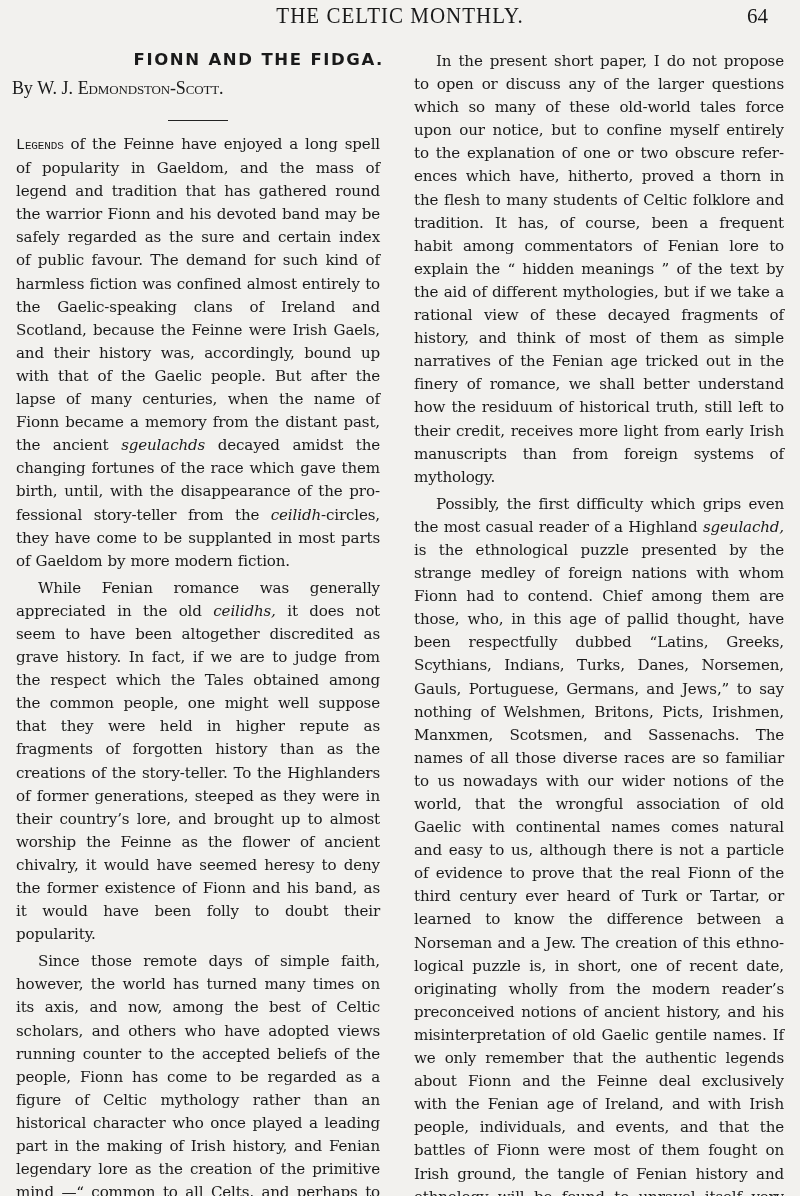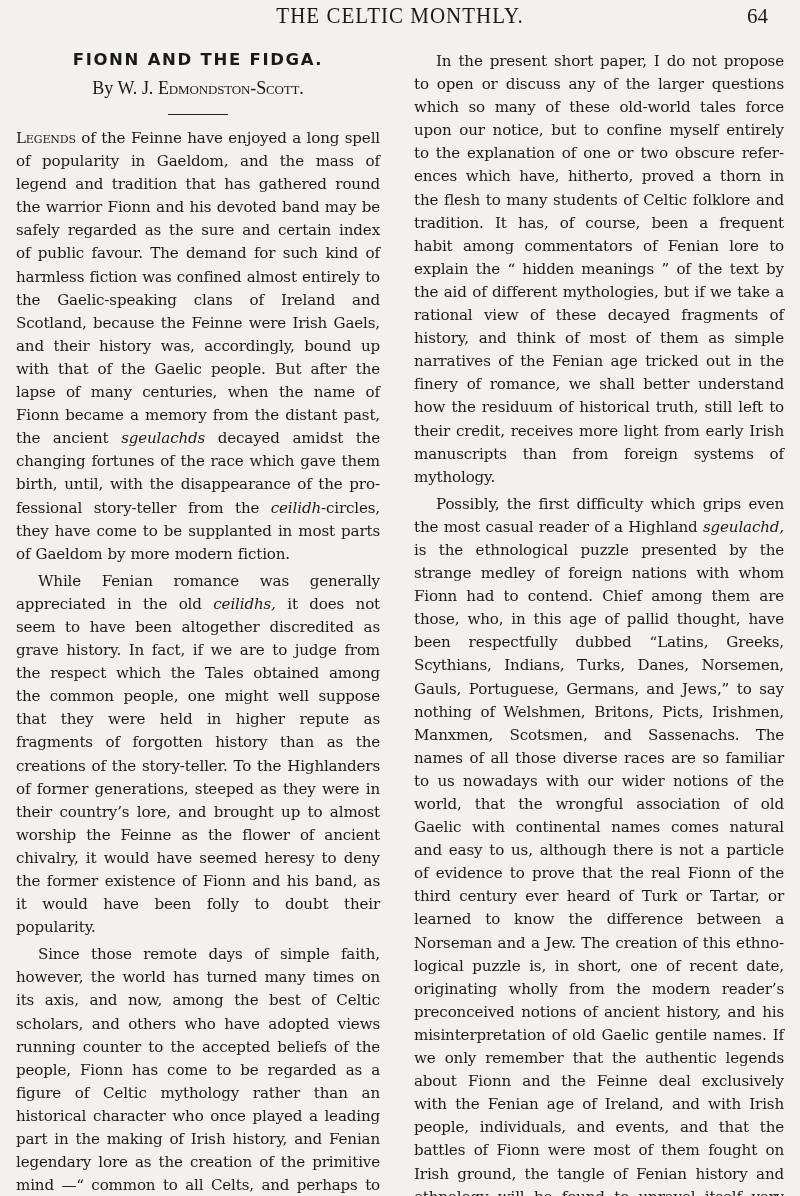--- a/index.html
+++ b/index.html
@@ -28,39 +28,39 @@
     font-size: 15.1px; line-height: 23.1px;
     text-align: justify;
     letter-spacing: -0.15px;
     word-spacing: 0.5px;
     hyphens: manual;
   }
   .col-left { left: 12px; width: 372px; }
   .col-right { left: 410px; width: 378px; }
   .article-title {
     font-family: "DejaVu Sans", sans-serif; font-weight: bold;
-    font-size: 16.5px; letter-spacing: 1.6px; text-align: center;
+    font-size: 16.5px; letter-spacing: 1.6px; text-align: right;
     margin: 4px 0 6px 0; line-height: 20px;
   }
   .byline {
     font-family: "Liberation Serif", serif; font-size: 18px;
-    text-align: center; line-height: 24px; margin: 0 0 14px 0;
+    text-align: left; line-height: 24px; margin: 0 0 20px 0;
   }
   .byline .sc { font-variant: small-caps; }
   .author-note {
     font-family: "Liberation Serif", serif; font-size: 15px;
     text-align: center; line-height: 22px; margin: 0;
   }
   .rule {
     width: 60px; height: 0; border-top: 1.2px solid #222;
     margin: 14px auto 12px auto;
   }
   p { margin: 4px; }
   p.indent { text-indent: 22px; }
-  .lead-word { font-variant: small-caps; }
+  .lead-word { font-variant: small-caps; font-family: Liberation Mono, monospace; }
   i { font-style: italic; }
 </style>
 </head>
 <body>
 
 <div class="running-head">
   <div class="journal-title">THE CELTIC MONTHLY.</div>
   <div class="page-number">64</div>
 </div>
 

